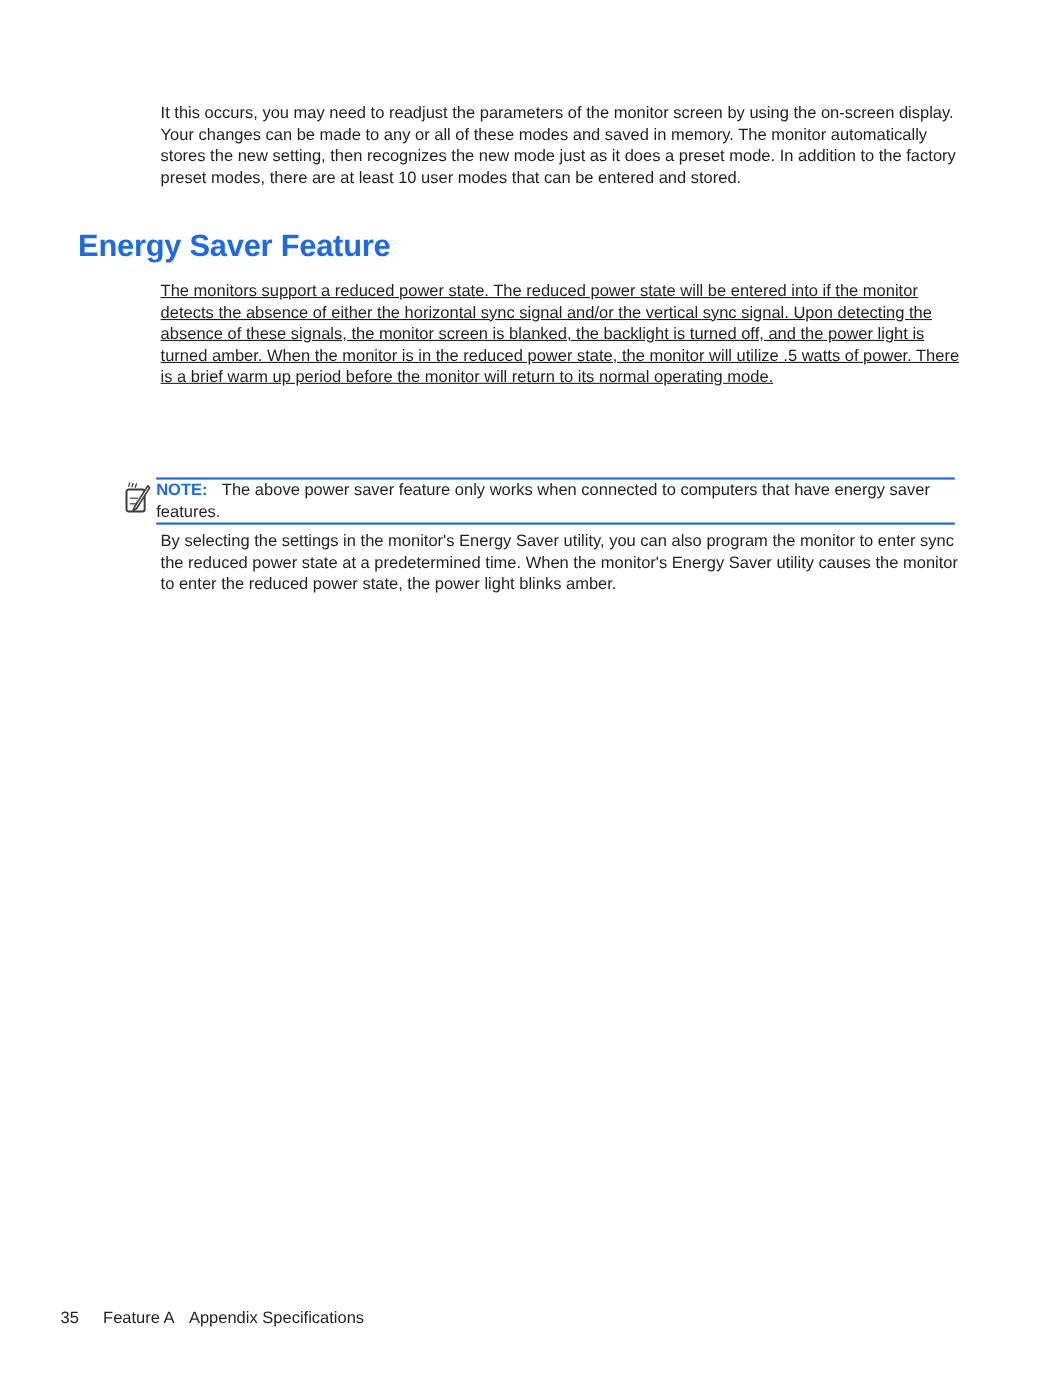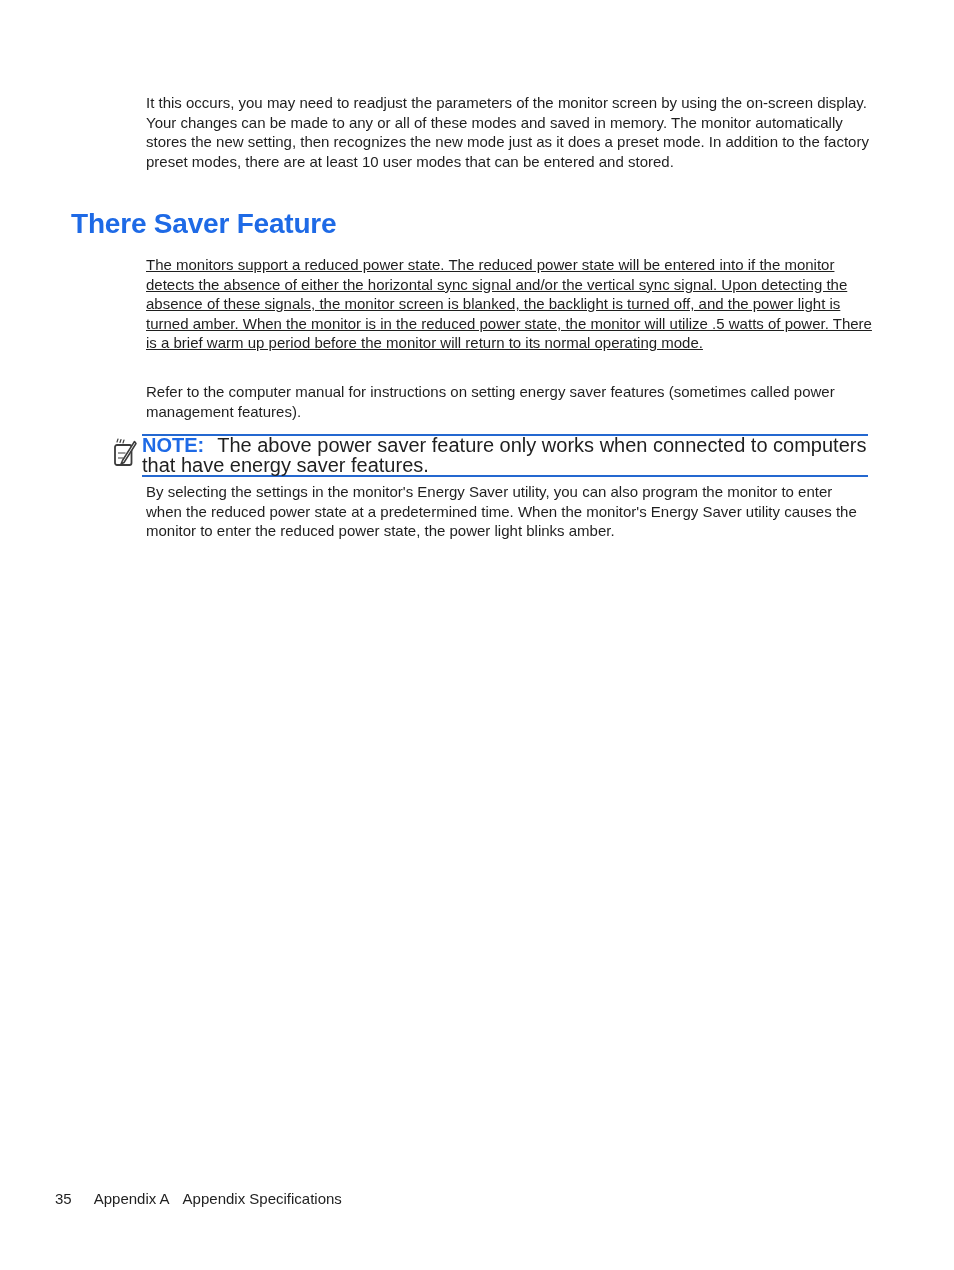--- a/index.html
+++ b/index.html
@@ -40,21 +40,21 @@
     letter-spacing: -0.2px;
     color: var(--accent, #1e6ae6);
   }
   .note {
     position: absolute;
     left: 142px;
     top: 434px;
     width: 726px;
     border-top: 2px solid var(--rule, #2468d0);
     border-bottom: 2px solid var(--rule, #2468d0);
-    font-size: 20px;
+    font-size: 15px;
     line-height: 19.5px;
     padding: 0;
   }
   .note-label {
     font-weight: bold;
     color: var(--accent, #1e6ae6);
     margin-right: 13px;
   }
   .note-icon {
     position: absolute;
@@ -75,38 +75,37 @@
   .footer .sep-a { display: inline-block; width: 22px; }
   .footer .sep-b { display: inline-block; width: 13px; }
 </style>
 </head>
 <body>
 
 <div class="page">
 
   <p class="body-par" id="p1">It this occurs, you may need to readjust the parameters of the monitor screen by using the on-screen display. Your changes can be made to any or all of these modes and saved in memory. The monitor automatically stores the new setting, then recognizes the new mode just as it does a preset mode. In addition to the factory preset modes, there are at least 10 user modes that can be entered and stored.</p>
 
-  <h1 class="section-heading">There Saver Feature</h1>
+  <h1 class="section-heading">Energy Saver Feature</h1>
 
   <p class="body-par" id="p2">The monitors support a reduced power state. The reduced power state will be entered into if the monitor detects the absence of either the horizontal sync signal and/or the vertical sync signal. Upon detecting the absence of these signals, the monitor screen is blanked, the backlight is turned off, and the power light is turned amber. When the monitor is in the reduced power state, the monitor will utilize .5 watts of power. There is a brief warm up period before the monitor will return to its normal operating mode.</p>
 
-  <p class="body-par" id="p3">Refer to the computer manual for instructions on setting energy saver features (sometimes called power management features).</p>
 
   <div class="note">
     <span class="note-icon">
       <svg width="26" height="32" viewBox="0 0 26 32" xmlns="http://www.w3.org/2000/svg">
         <rect x="2" y="7" width="16.5" height="20" rx="2" fill="#ffffff" stroke="#3c3c3c" stroke-width="1.8"></rect>
         <line x1="5" y1="15" x2="12.5" y2="15" stroke="#6a6a6a" stroke-width="1.3"></line>
         <line x1="5" y1="20" x2="10.5" y2="20" stroke="#6a6a6a" stroke-width="1.3"></line>
         <path d="M21.5 3.5 L9.5 22.5 L8 26 L11 24.5 L23 5.5 Z" fill="#ffffff" stroke="#3c3c3c" stroke-width="1.5" stroke-linejoin="round"></path>
         <path d="M4 4 L5 1 M7 4.5 L8 1.5 M10 5 L11 2" stroke="#3c3c3c" stroke-width="1.2" stroke-linecap="round"></path>
       </svg>
     </span>
     <span class="note-label">NOTE:</span><span class="note-text">The above power saver feature only works when connected to computers that have energy saver features.</span>
   </div>
 
-  <p class="body-par" id="p4">By selecting the settings in the monitor's Energy Saver utility, you can also program the monitor to enter when the reduced power state at a predetermined time. When the monitor's Energy Saver utility causes the monitor to enter the reduced power state, the power light blinks amber.</p>
+  <p class="body-par" id="p4">By selecting the settings in the monitor's Energy Saver utility, you can also program the monitor to enter sync the reduced power state at a predetermined time. When the monitor's Energy Saver utility causes the monitor to enter the reduced power state, the power light blinks amber.</p>
 
   <div class="footer">
-    <span>35</span><span class="sep-a"></span><span>Appendix A</span><span class="sep-b"></span><span>Appendix Specifications</span>
+    <span>35</span><span class="sep-a"></span><span>Feature A</span><span class="sep-b"></span><span>Appendix Specifications</span>
   </div>
 
 </div>
 
 </body></html>

